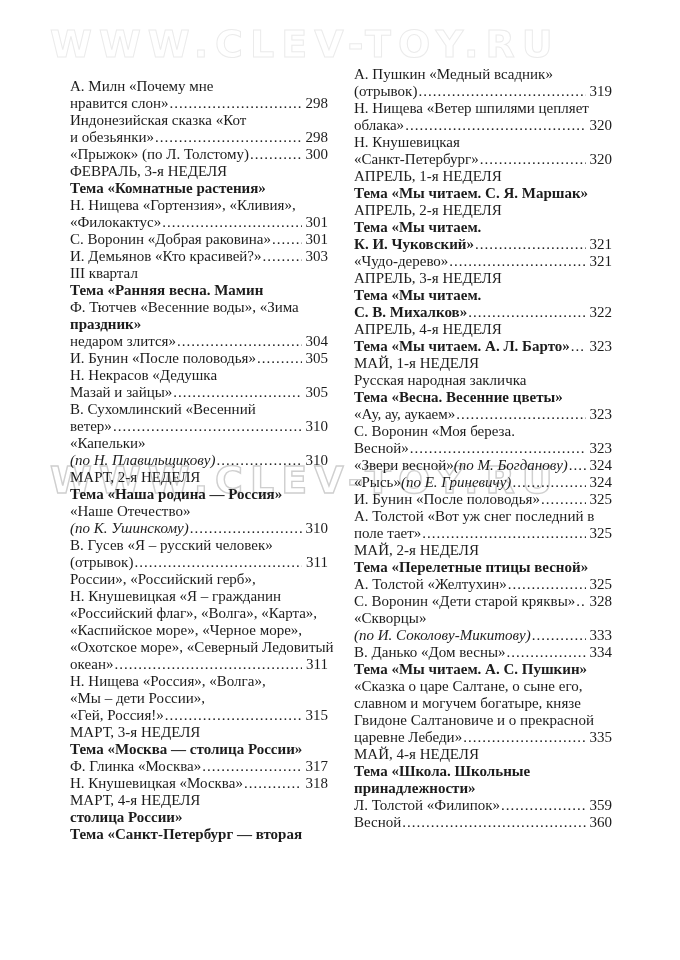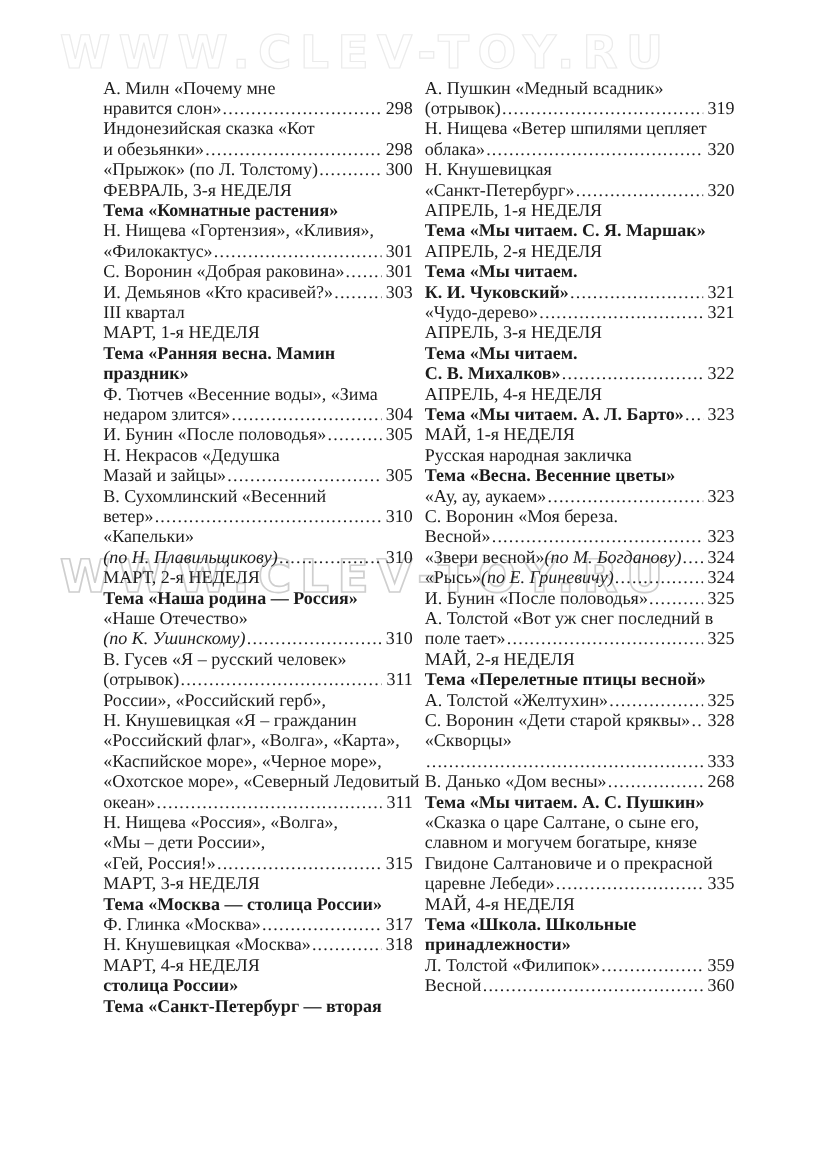--- a/index.html
+++ b/index.html
@@ -29,21 +29,21 @@
   .watermark.mid { top: 458px; }
   .watermark.top { top: 22px; -webkit-text-stroke: 1px #ebebeb; }
 
   .col {
     position: absolute;
     top: 66px;
     width: 258px;
     font-size: 15px;
     z-index: 1;
   }
-  .col.left  { left: 86px; }
+  .col.left  { left: 70px; margin-top: 12px; }
   .col.right { left: 354px; }
 
   .line {
     display: flex;
     align-items: baseline;
     height: 17px;
     line-height: 17px;
     white-space: nowrap;
   }
   .txt { flex: 0 0 auto; }
@@ -109,30 +109,27 @@
       </div>
       <div class="line">
         <span class="txt">И. Демьянов «Кто красивей?» </span>
         <span class="dots">..............................................................................................................</span>
         <span class="pg">303</span>
       </div>
       <div class="line">
         <span class="txt">III квартал</span>
       </div>
       <div class="line">
-        <span class="txt">МАРТ, 1-я НЕДЕЛЯ</span>
-      </div>
-      <div class="line">
         <span class="txt b">Тема «Ранняя весна. Мамин</span>
       </div>
       <div class="line">
+        <span class="txt">Ф. Тютчев «Весенние воды», «Зима</span>
+      </div>
+      <div class="line">
         <span class="txt b">праздник»</span>
-      </div>
-      <div class="line">
-        <span class="txt">Ф. Тютчев «Весенние воды», «Зима</span>
       </div>
       <div class="line">
         <span class="txt">недаром злится» </span>
         <span class="dots">..............................................................................................................</span>
         <span class="pg">304</span>
       </div>
       <div class="line">
         <span class="txt">И. Бунин «После половодья»</span>
         <span class="dots">..............................................................................................................</span>
         <span class="pg">305</span>
@@ -366,27 +363,28 @@
       </div>
       <div class="line">
         <span class="txt">С. Воронин «Дети старой кряквы»</span>
         <span class="dots">..............................................................................................................</span>
         <span class="pg">328</span>
       </div>
       <div class="line">
         <span class="txt">«Скворцы»</span>
       </div>
       <div class="line">
+        <span class="txt i">(по И. Соколову-Микитову) </span>
         <span class="dots">..............................................................................................................</span>
         <span class="pg">333</span>
       </div>
       <div class="line">
         <span class="txt">В. Данько «Дом весны» </span>
         <span class="dots">..............................................................................................................</span>
-        <span class="pg">268</span>
+        <span class="pg">334</span>
       </div>
       <div class="line">
         <span class="txt b">Тема «Мы читаем. А. С. Пушкин»</span>
       </div>
       <div class="line">
         <span class="txt">«Сказка о царе Салтане, о сыне его,</span>
       </div>
       <div class="line">
         <span class="txt">славном и могучем богатыре, князе</span>
       </div>

